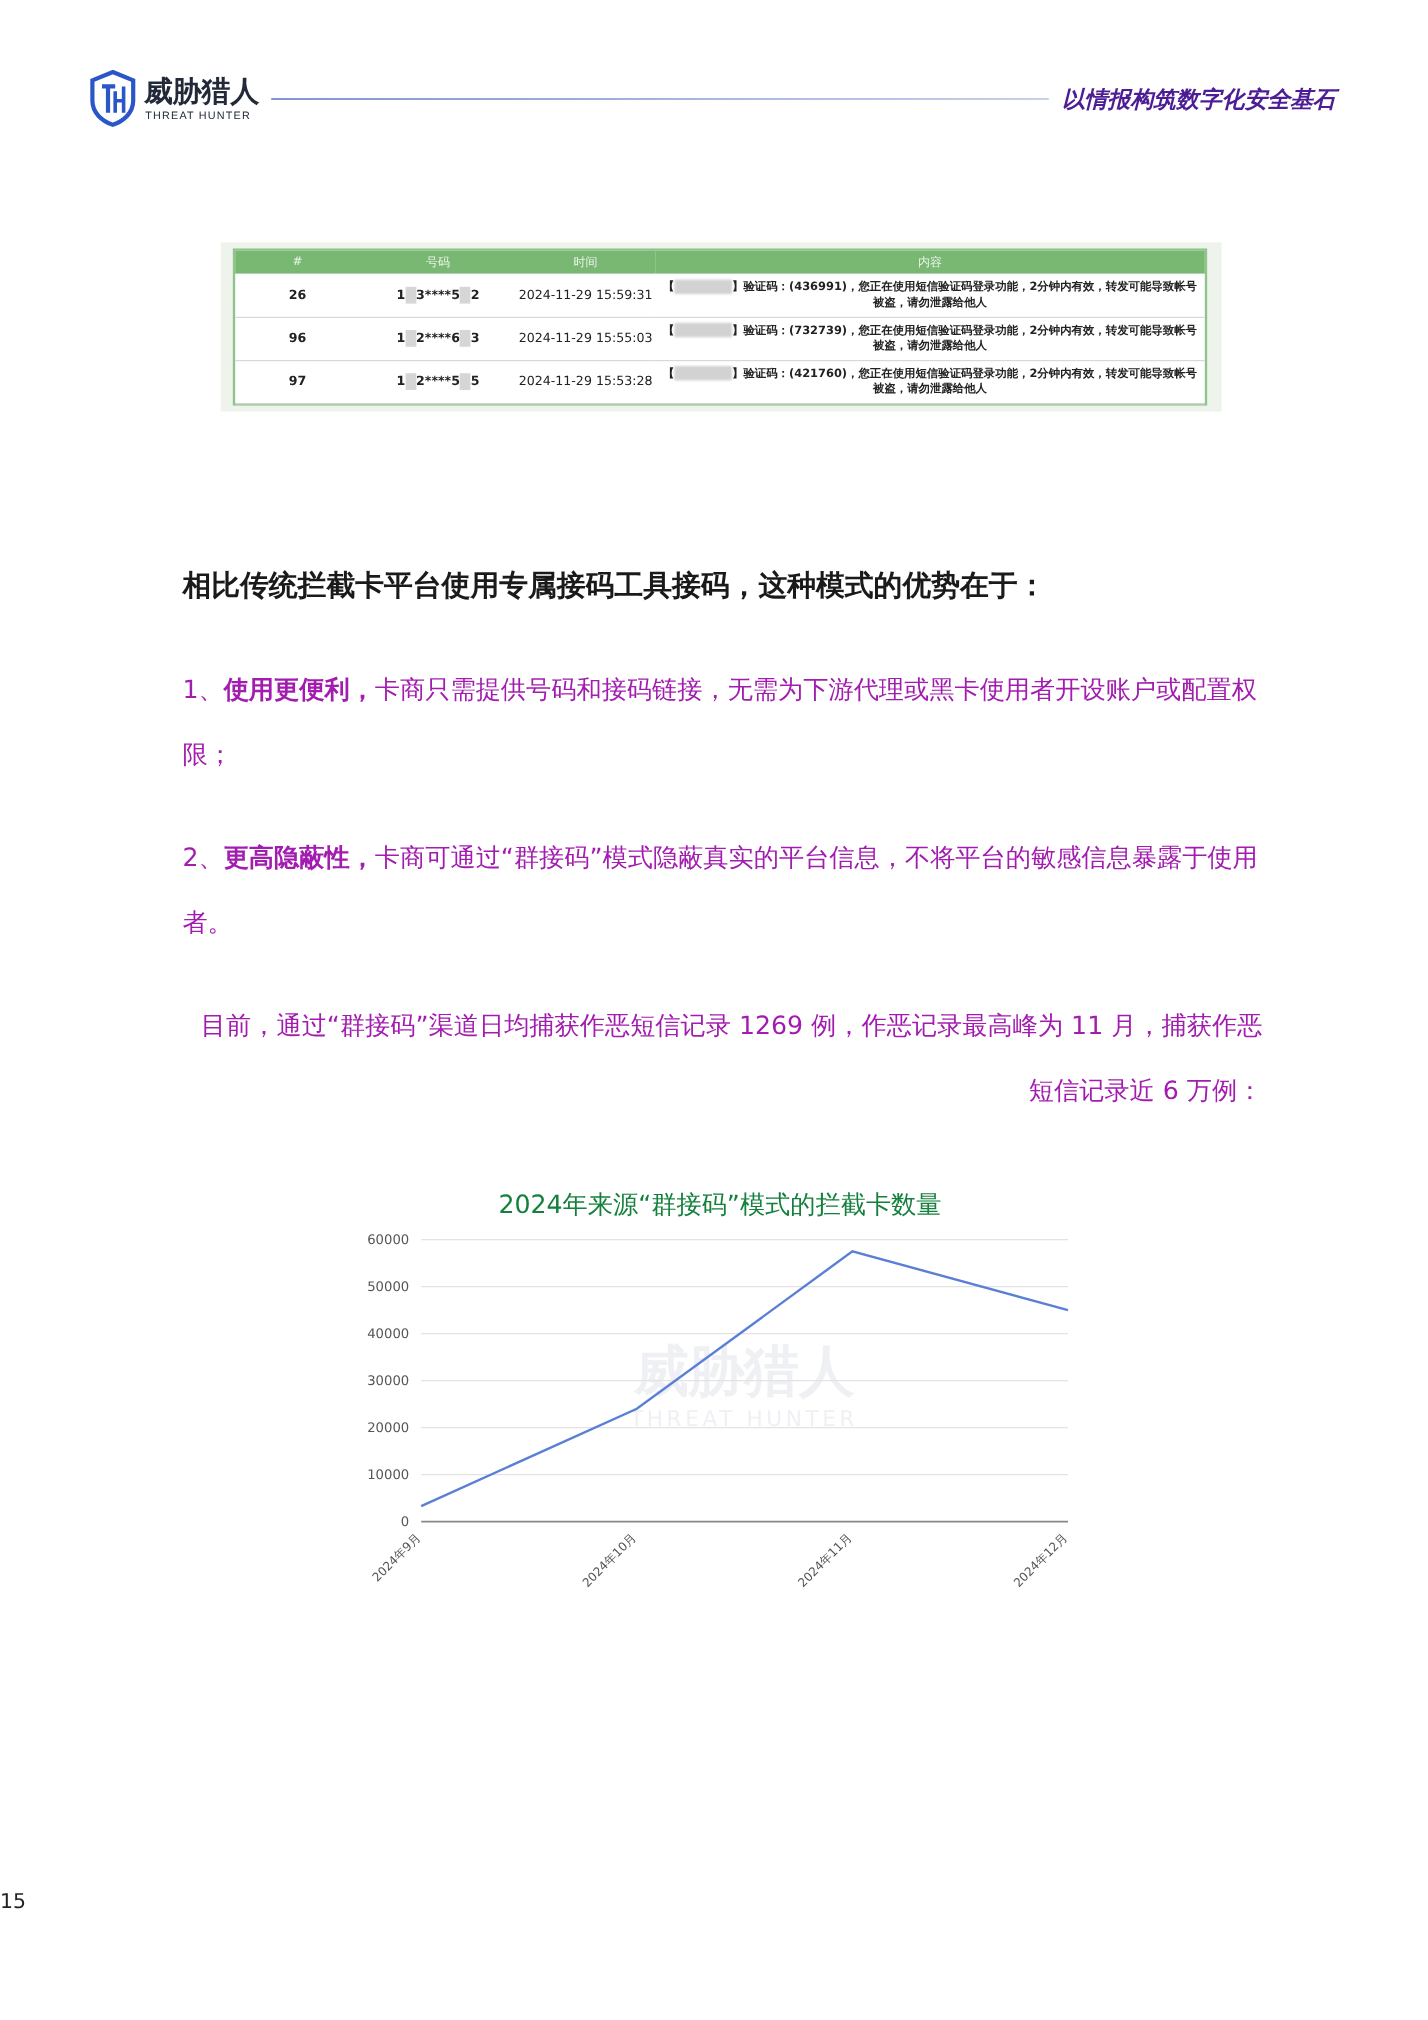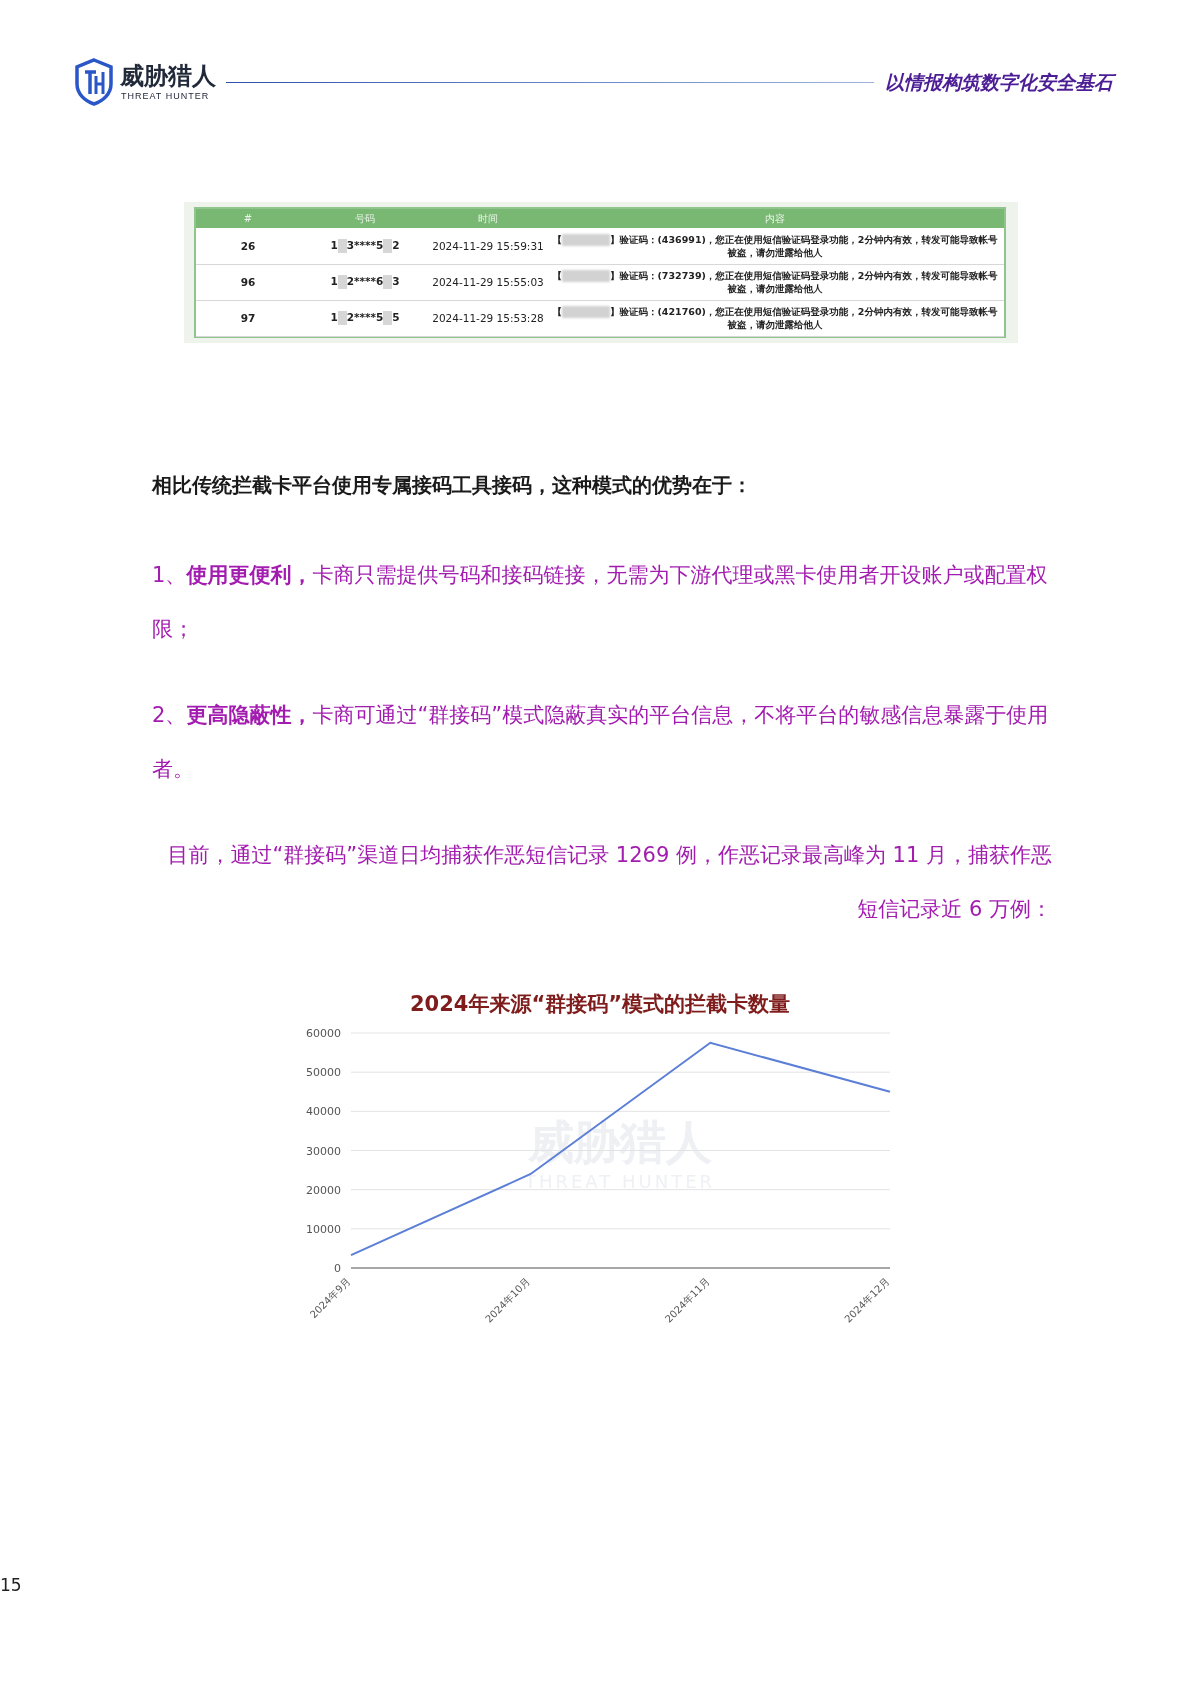--- a/index.html
+++ b/index.html
@@ -20,24 +20,24 @@
   .shot th { background: #78b873; color: #eaf4e9; font-size: 10px; font-weight: normal; height: 19px; }
   .shot td { font-size: 10.5px; text-align: center; border-bottom: 1px solid #d8d8d8; height: 36px; color: #222; }
   .shot td.num, .shot td.phone { font-weight: bold; margin-top: 28px; }
   .shot td.content { font-size: 9.5px; font-weight: bold; line-height: 13px; padding: 0 4px; }
   .blur { display: inline-block; background: #d2d2d2; width: 48px; height: 12px; vertical-align: middle; filter: blur(1px); }
   .blur-s { display: inline-block; background: #d6d6d6; width: 9px; height: 14px; vertical-align: middle; }
 
   
   .para { left: 152px; width: 900px; font-size: 21px; line-height: 54px; color: #a21caf; }
   .para b { font-weight: bold; }
-  .heading { left: 152px; top: 472px; font-size: 20px; font-weight: bold; white-space: nowrap; }
+  .heading { left: 152px; top: 472px; font-size: 24px; font-weight: bold; white-space: nowrap; }
 
   
-  .chart-title { left: 300px; top: 990px; width: 600px; text-align: center; font-size: 21px; font-weight: bold; color: #7f1d1d; white-space: nowrap; }
+  .chart-title { left: 300px; top: 990px; width: 600px; text-align: center; font-size: 21px; font-weight: normal; color: #15803d; white-space: nowrap; }
   .chart-svg { left: 290px; top: 1018px; }
   .page-num { left: 0; width: 1190px; top: 1575px; font-size: 17px; color: #222; }
 </style>
 </head>
 <body>
 
 <div class="abs logo-wrap">
   <svg class="logo-shield" viewBox="0 0 40 48">
     <path d="M20 2 L37 9 L37 26 C37 36 29 43 20 46 C11 43 3 36 3 26 L3 9 Z" fill="none" stroke="#2a56c8" stroke-width="3.5"></path>
     <path d="M11 14 L22 14 M16 14 L16 36" stroke="#2a56c8" stroke-width="3.5" fill="none"></path>

